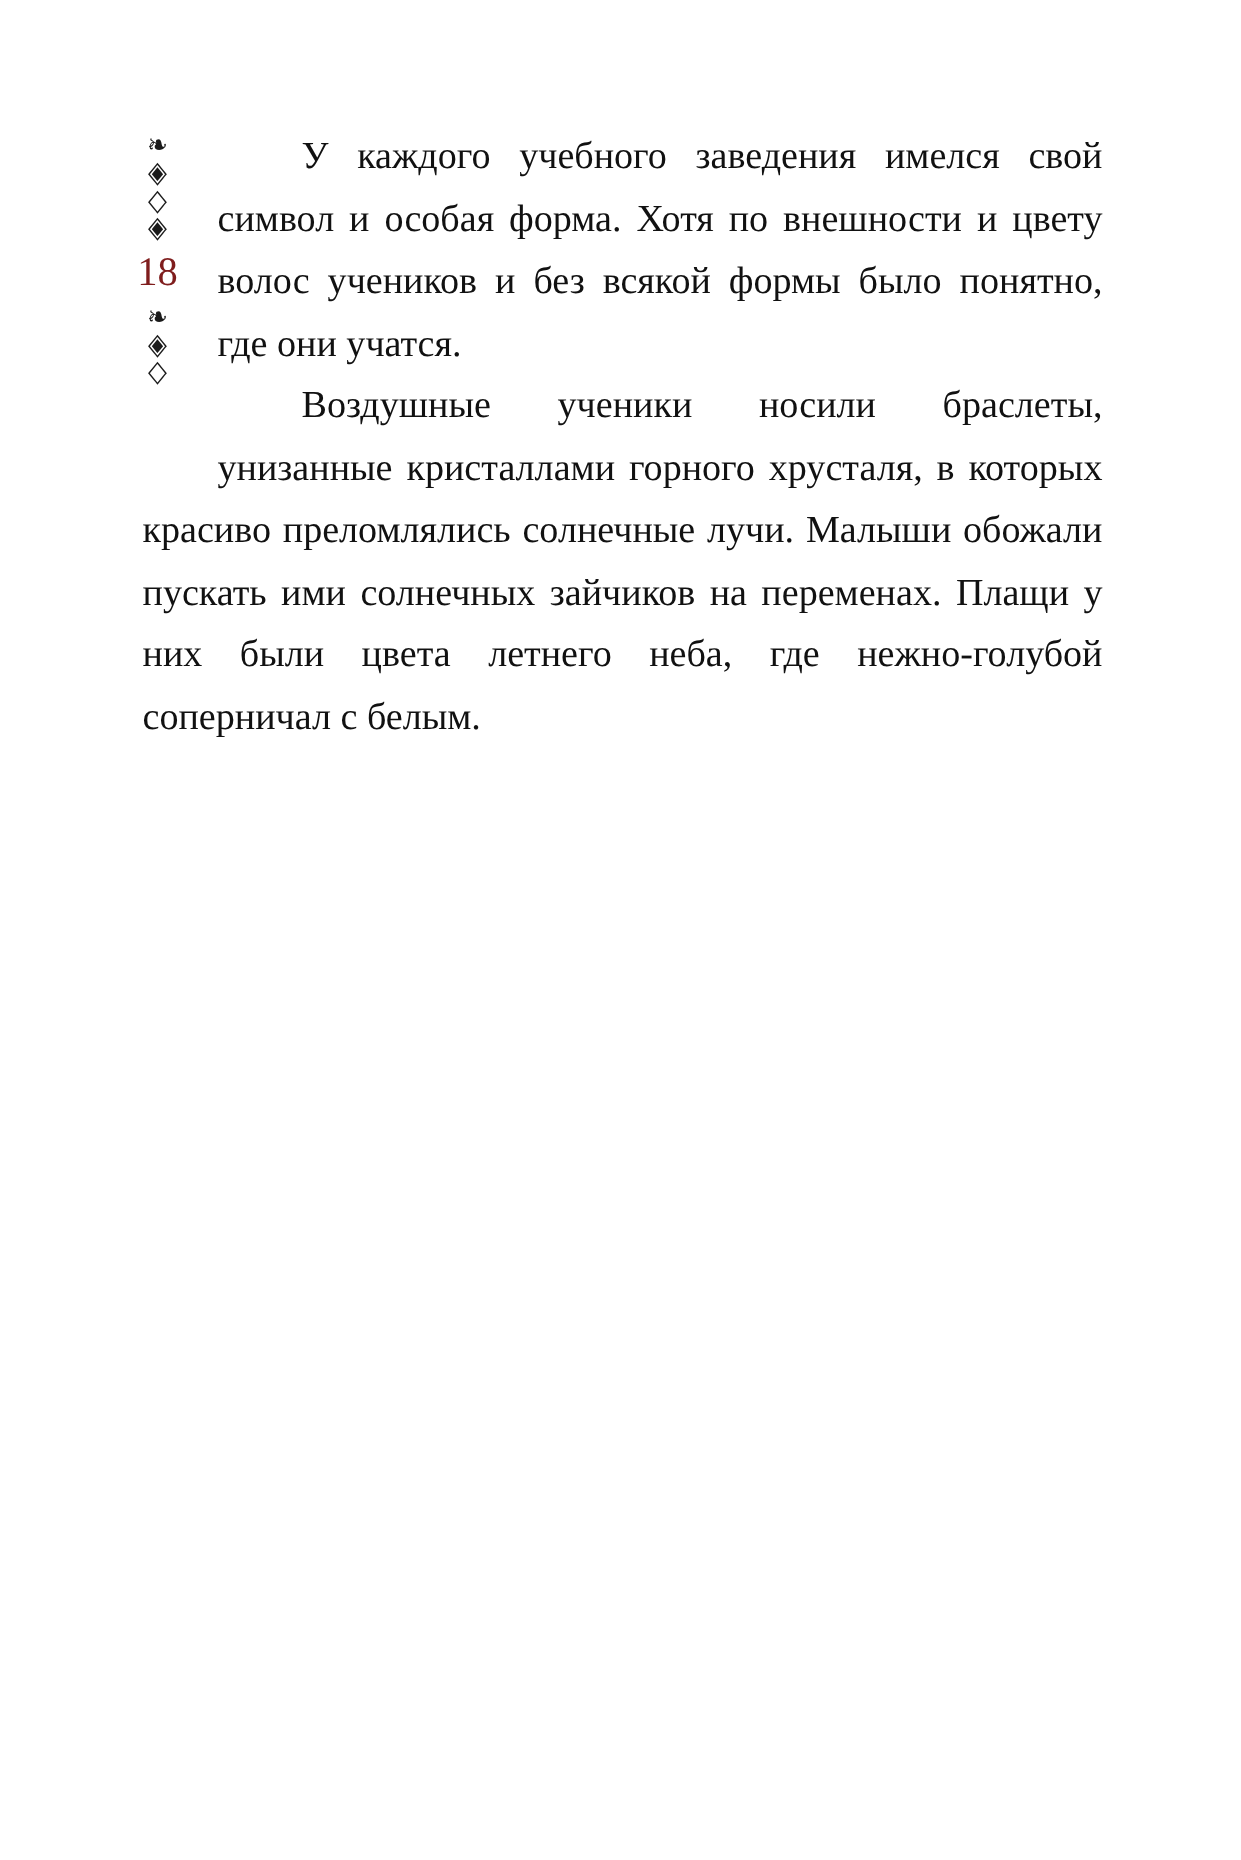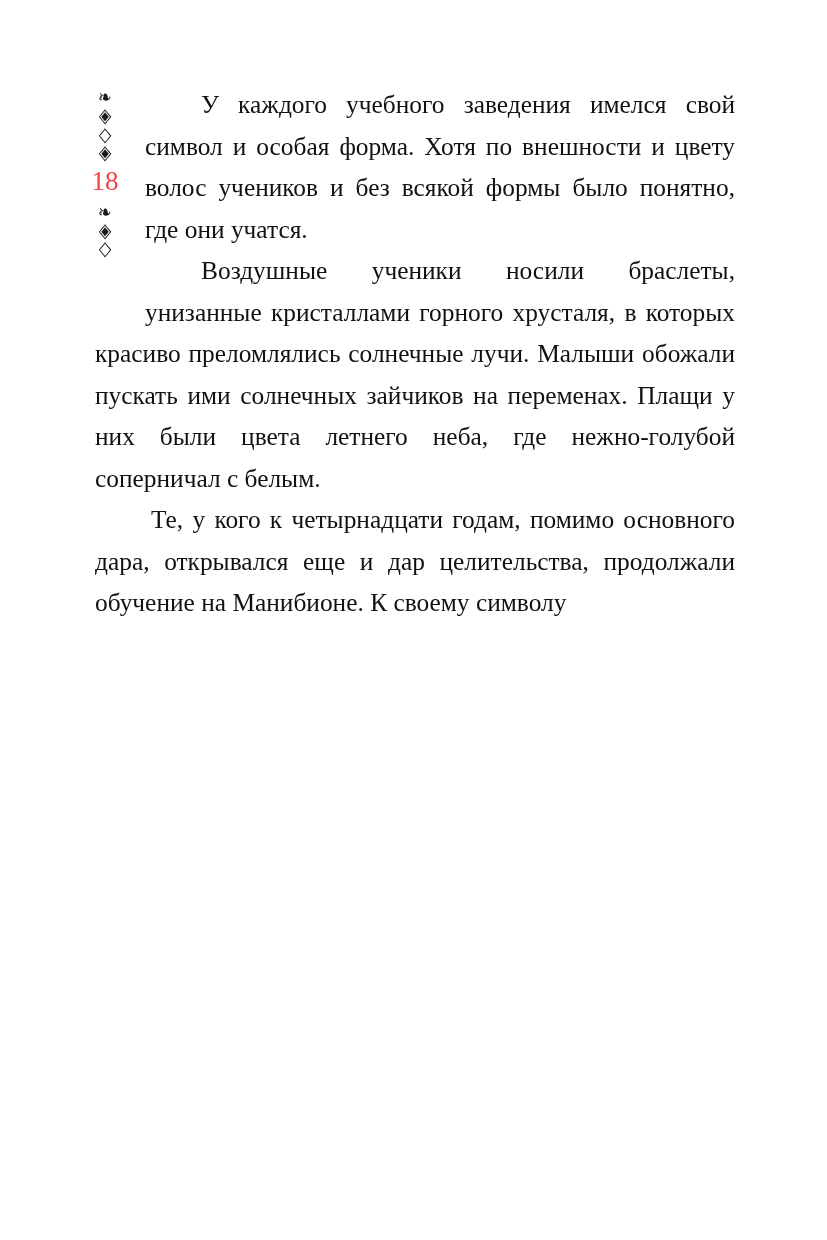--- a/index.html
+++ b/index.html
@@ -45,21 +45,21 @@
     display: block;
     transform: scaleX(0.82);
   }
 
   .folio {
     display: block;
     font-size: 27px;
     line-height: 1;
     margin: 6px 0 8px 0;
     font-family: "Liberation Serif", serif;
-    color: #ef4444;
+    color: #7f1d1d;
   }
 
   
   .textblock {
     position: absolute;
     left: 95px;
     top: 84px;
     width: 640px;
   }
 
@@ -98,16 +98,15 @@
       <span>❧</span>
       <span>◈</span>
       <span>◇</span>
     </span>
   </div>
 
   <div class="textblock">
     <div class="spacer-float"></div>
     <p>У каждого учебного заведения имелся свой символ и особая форма. Хотя по внешности и цвету волос учеников и без всякой формы было понятно, где они учатся.</p>
     <p>Воздушные ученики носили браслеты, унизанные кристаллами горного хрусталя, в которых красиво преломлялись солнечные лучи. Малыши обожали пускать ими солнечных зайчиков на переменах. Плащи у них были цвета летнего неба, где нежно-голубой соперничал с белым.</p>
-    <p>Те, у кого к четырнадцати годам, помимо основного дара, открывался еще и дар целительства, продолжали обучение на Манибионе. К своему символу</p>
   </div>
 
 </div>
 
 </body></html>

